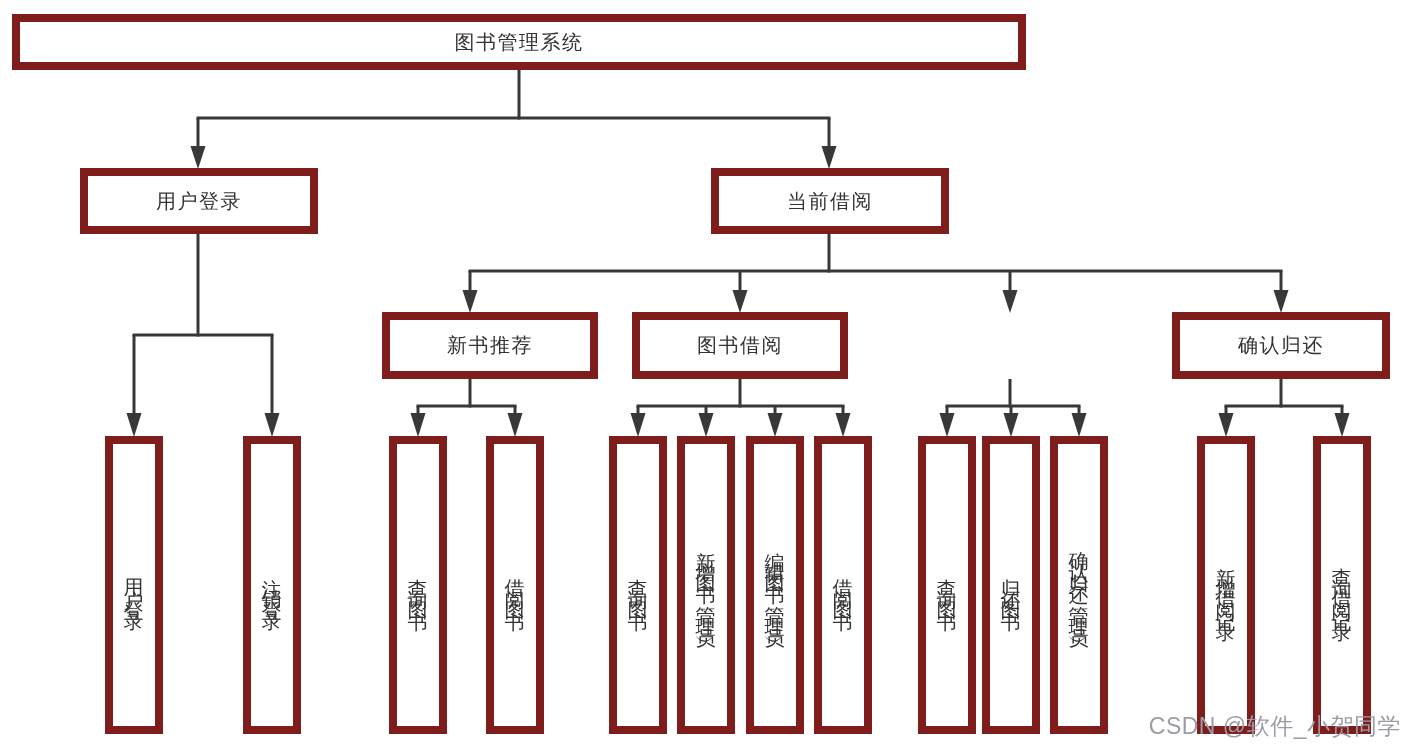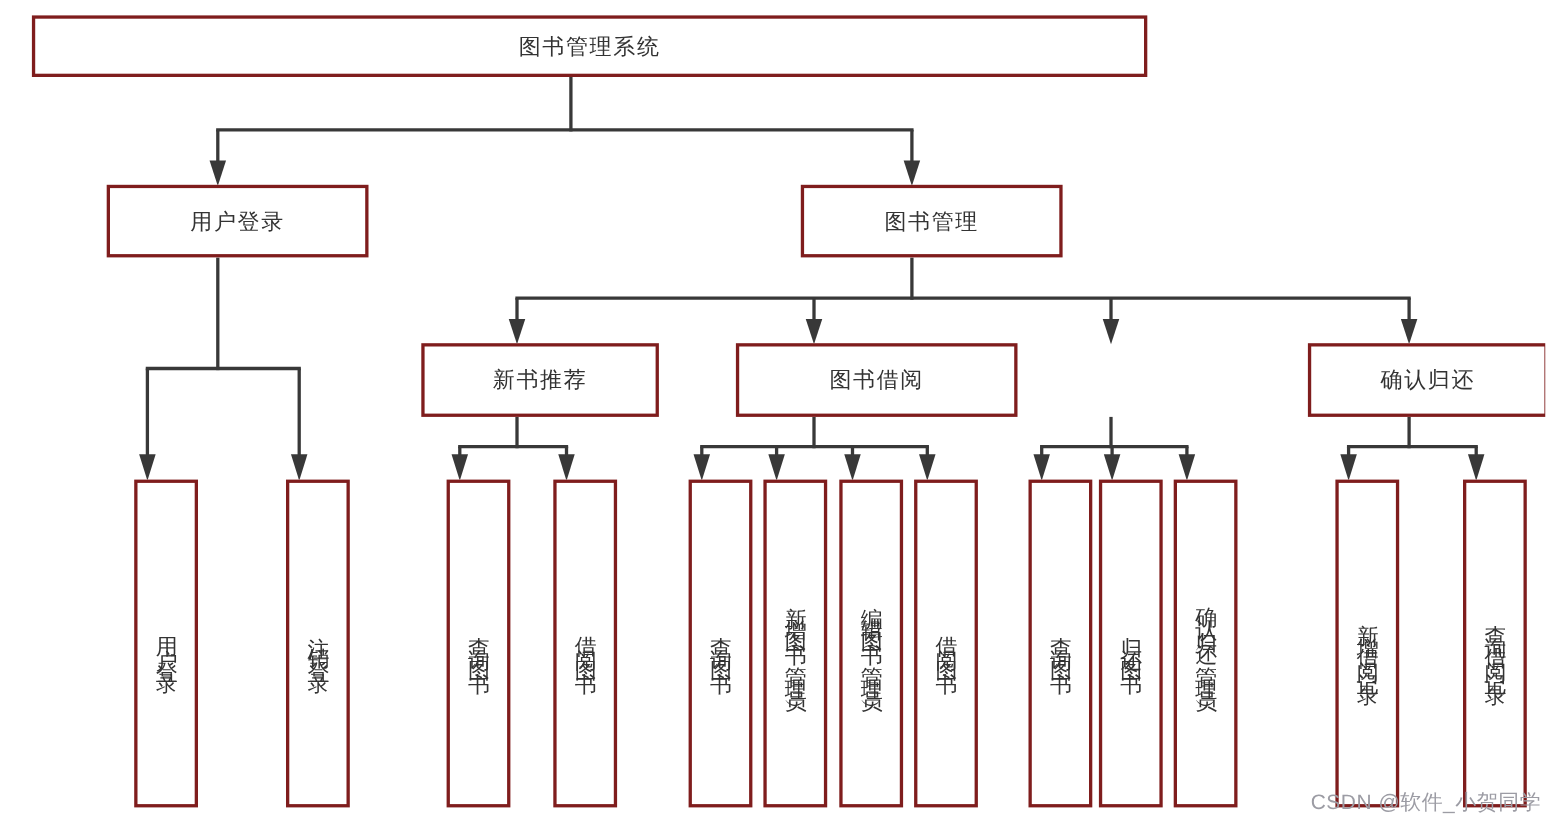--- a/index.html
+++ b/index.html
@@ -16,42 +16,41 @@
     position: absolute;
     left: 0; top: 0;
     width: 1405px; height: 747px;
   }
   .connectors line { stroke: #383838; stroke-width: 3; }
   .connectors polygon { fill: #383838; }
   .node {
     position: absolute;
     box-sizing: border-box;
     background: #ffffff;
-    border: 3px solid #7f1d1d;
+    border: 8px solid #7f1d1d;
     display: flex;
     align-items: center;
     justify-content: center;
     font-size: 20px;
     letter-spacing: 1.5px;
     white-space: nowrap;
     color: #333333;
-    margin-left: 17px;
   }
   .vnode {
     writing-mode: vertical-lr;
     text-orientation: mixed;
     letter-spacing: 11px;
     line-height: 1;
     font-size: 20px;
   }
   .watermark {
     position: absolute;
     right: 4px;
     bottom: 5px;
-    font-size: 19px;
+    font-size: 23px;
     letter-spacing: 0.5px;
     color: #9c9ca4;
     white-space: nowrap;
   }
 </style>
 </head>
 <body>
 
 <div class="canvas">
 
@@ -127,24 +126,24 @@
       <line x1="1226" y1="406" x2="1226" y2="414"></line>
       <polygon points="1218.5,413 1233.5,413 1226,437"></polygon>
       <line x1="1342" y1="406" x2="1342" y2="414"></line>
       <polygon points="1334.5,413 1349.5,413 1342,437"></polygon>
     </g>
   </svg>
 
   <div class="node" style="left:12px; top:14px; width:1014px; height:56px;">图书管理系统</div>
 
   <div class="node" style="left:80px; top:168px; width:238px; height:66px;">用户登录</div>
-  <div class="node" style="left:711px; top:168px; width:238px; height:66px;">图书管理</div>
+  <div class="node" style="left:711px; top:168px; width:238px; height:66px;">当前借阅</div>
 
-  <div class="node" style="left:366px; top:312px; width:216px; height:67px;">新书推荐</div>
-  <div class="node" style="left:652px; top:312px; width:256px; height:67px;">图书借阅</div>
+  <div class="node" style="left:382px; top:312px; width:216px; height:67px;">新书推荐</div>
+  <div class="node" style="left:632px; top:312px; width:216px; height:67px;">图书借阅</div>
   <div class="node" style="left:1172px; top:312px; width:218px; height:67px;">确认归还</div>
 
   <div class="node vnode" style="left:105px; top:436px; width:58px; height:298px;">用户登录</div>
   <div class="node vnode" style="left:243px; top:436px; width:58px; height:298px;">注销登录</div>
 
   <div class="node vnode" style="left:389px; top:436px; width:58px; height:298px;">查询图书</div>
   <div class="node vnode" style="left:486px; top:436px; width:58px; height:298px;">借阅图书</div>
 
   <div class="node vnode" style="left:609px; top:436px; width:58px; height:298px;">查询图书</div>
   <div class="node vnode" style="left:677px; top:436px; width:58px; height:298px;">新增图书（管理员）</div>

